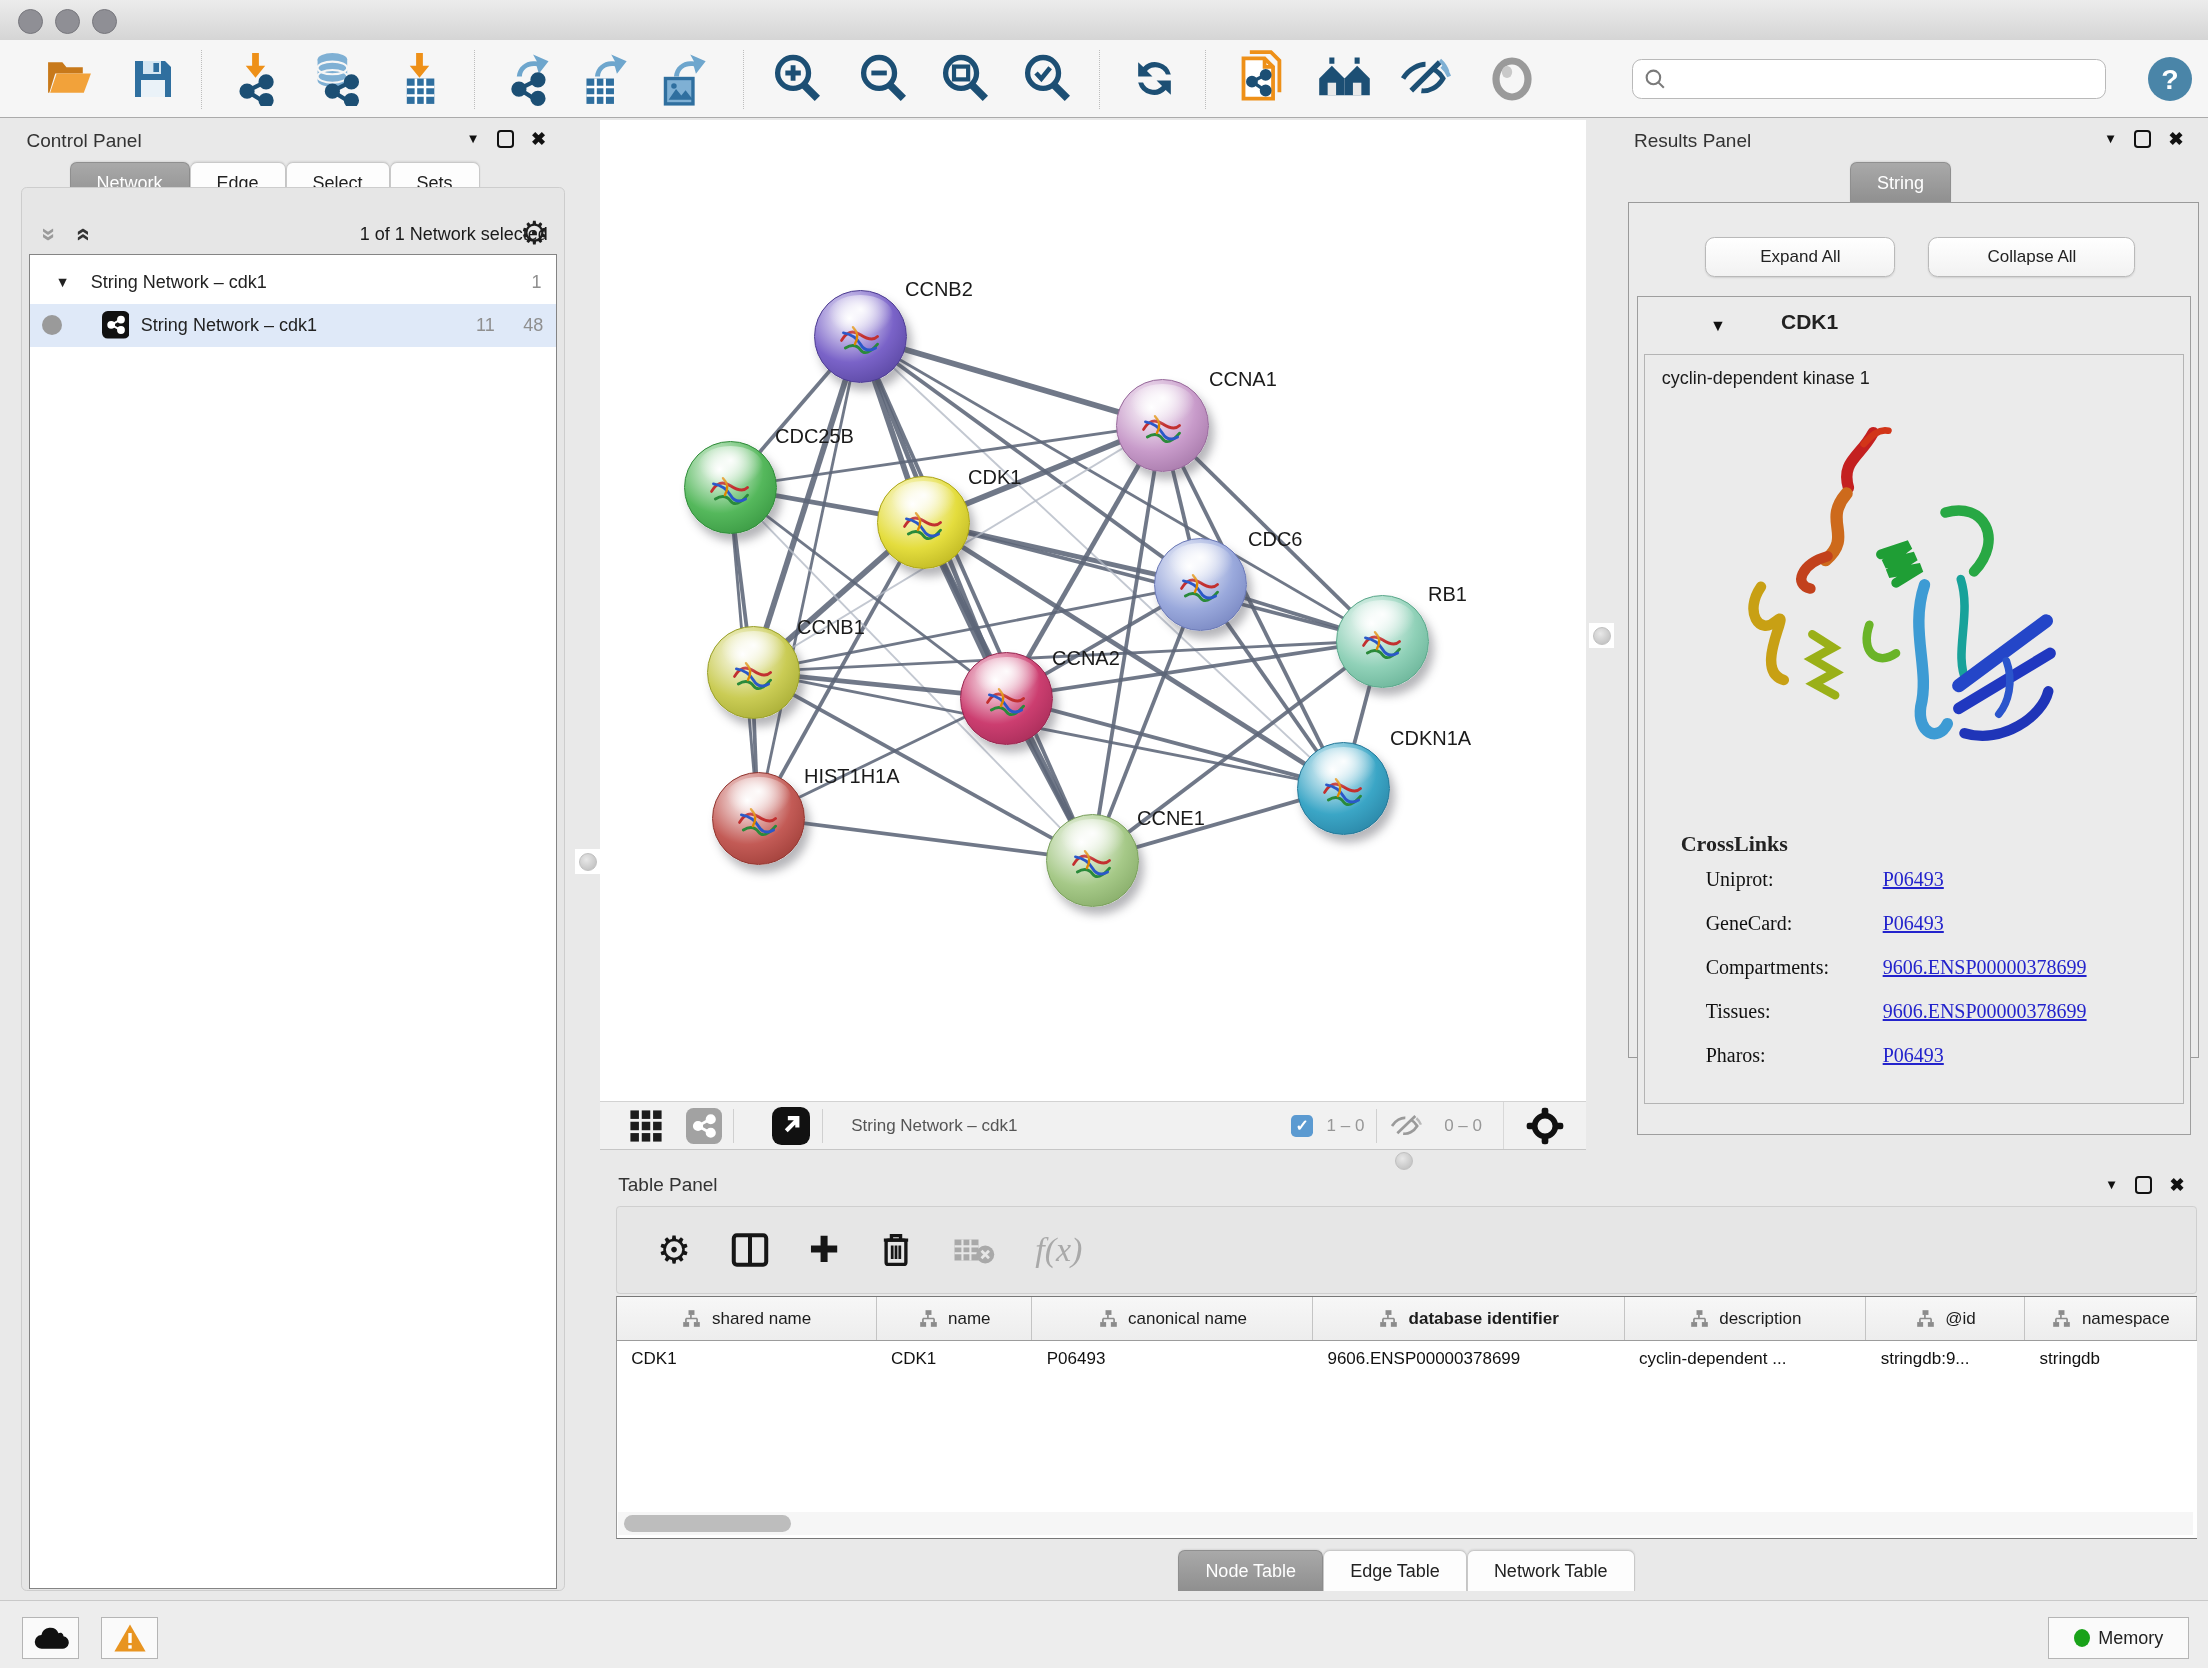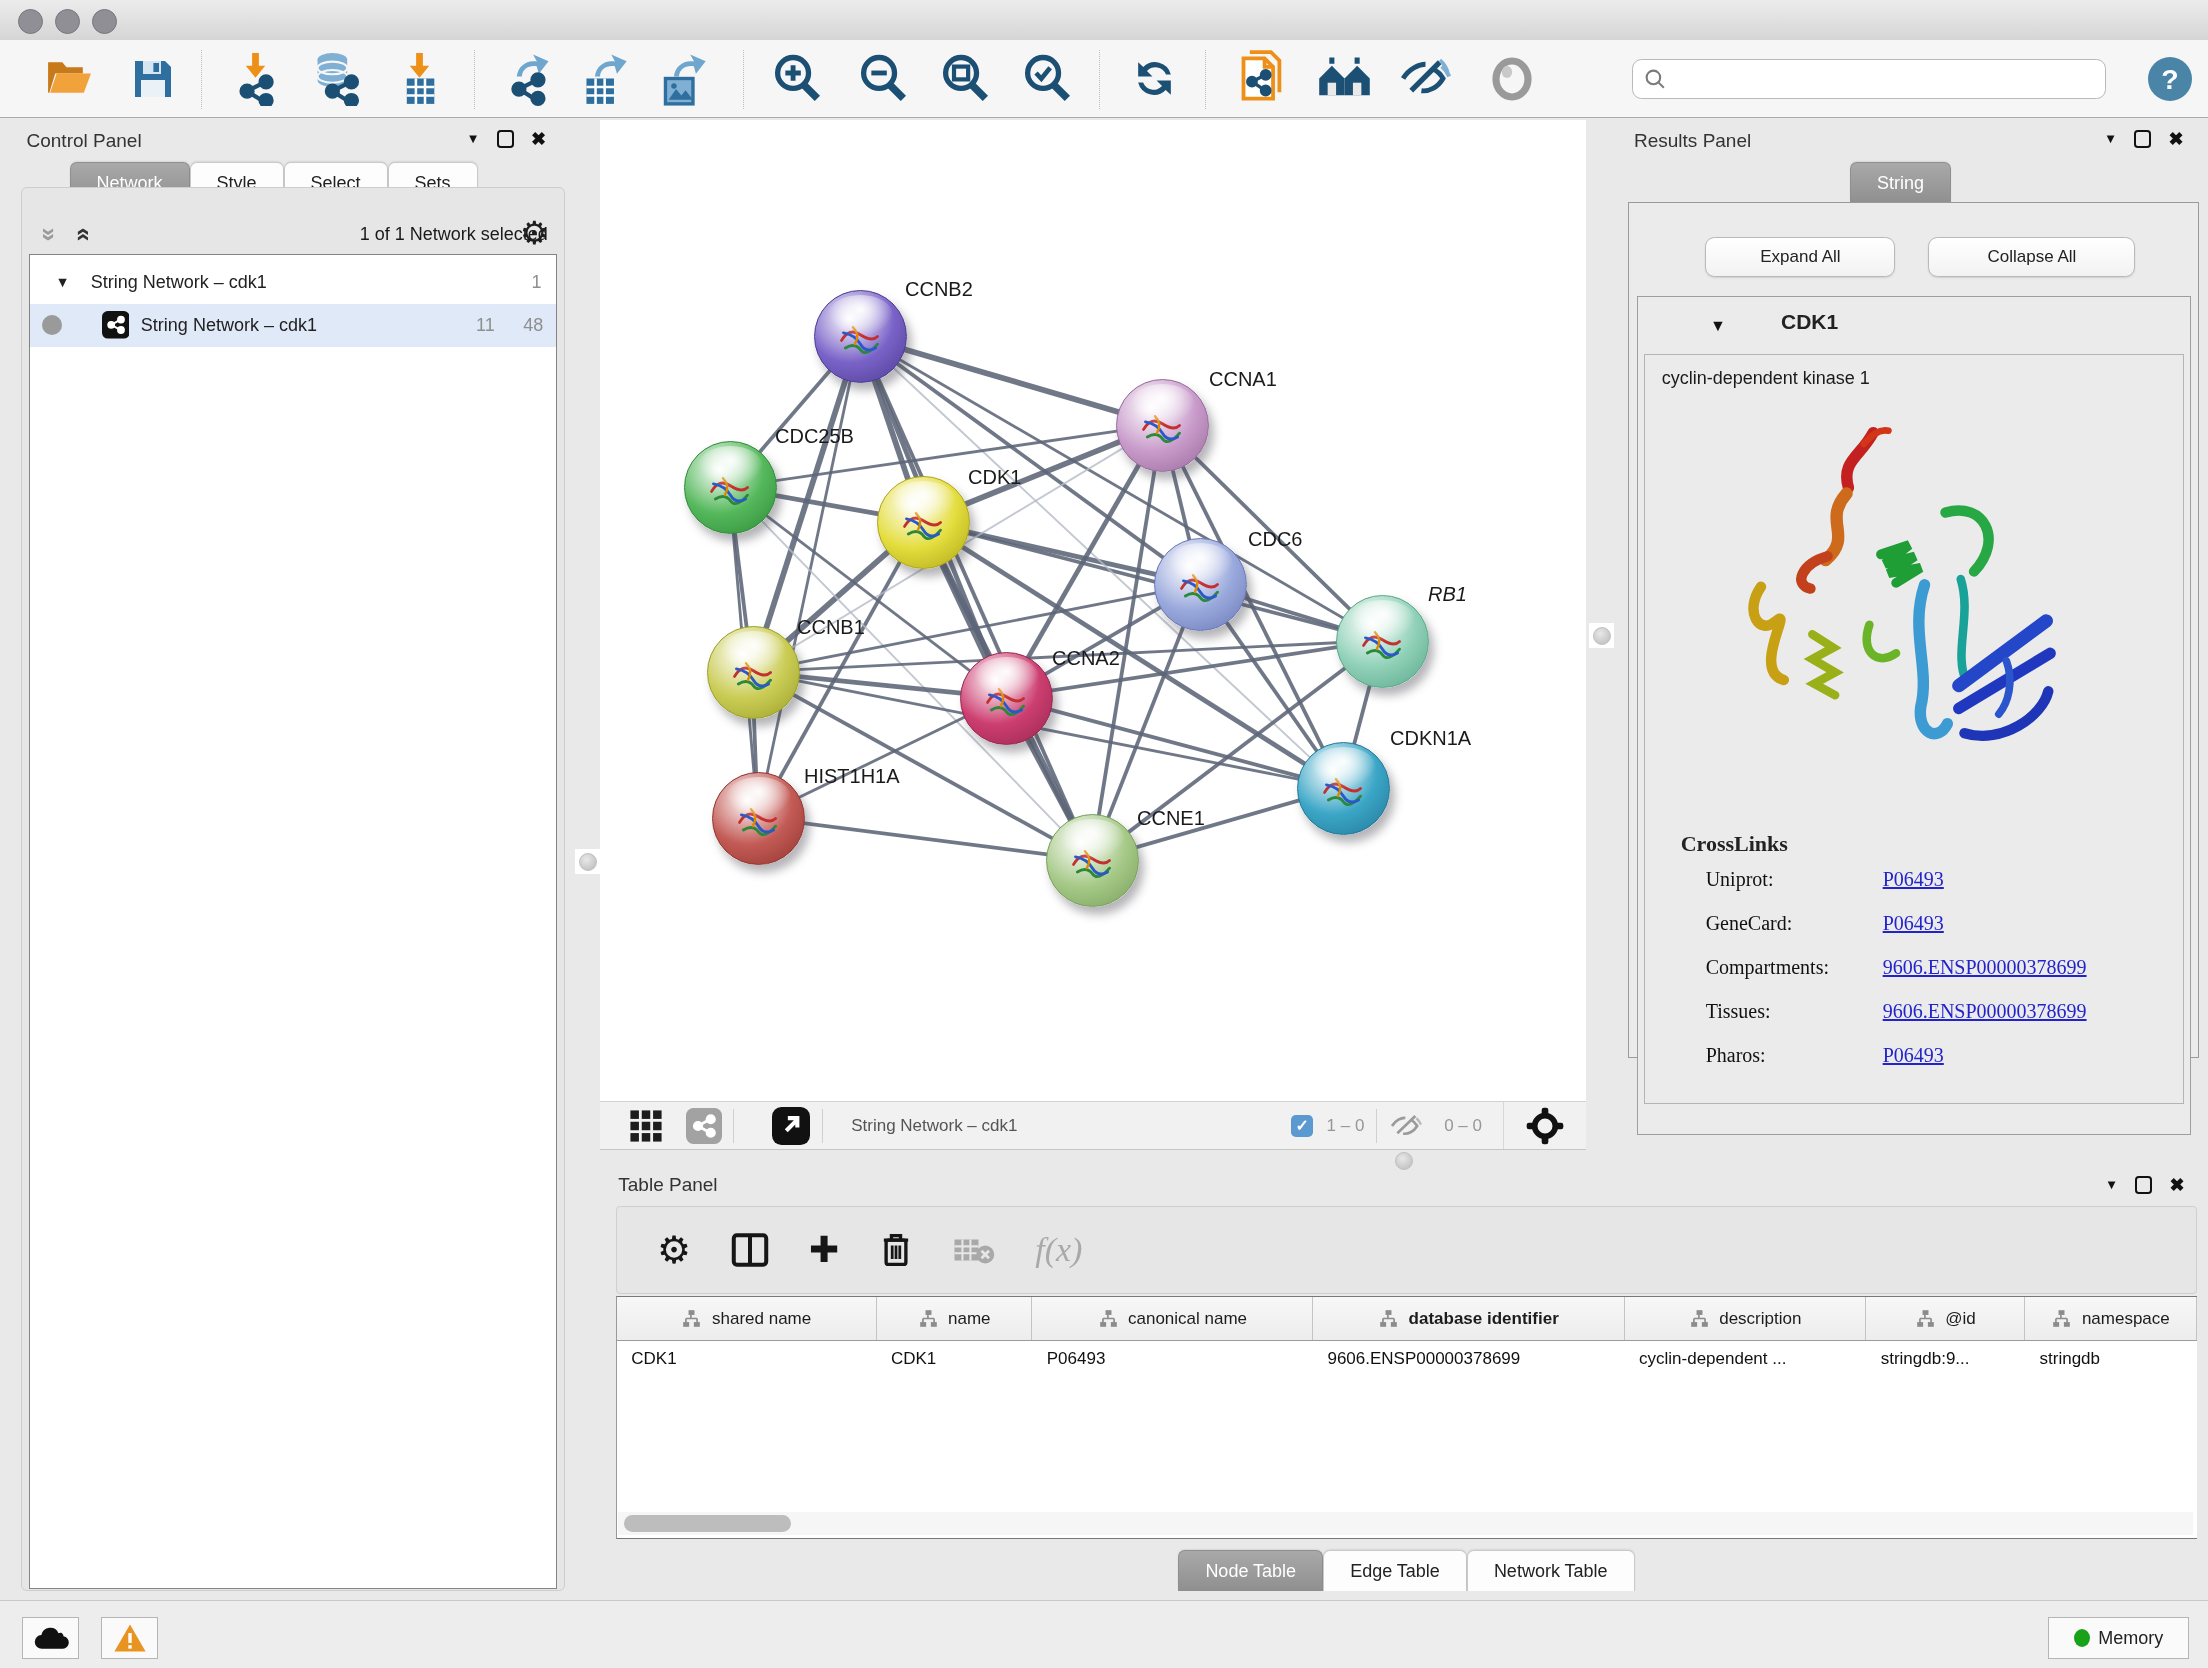--- a/index.html
+++ b/index.html
@@ -302,21 +302,21 @@
 
 <div class="abs cpanel">
   <div class="abs ptitle" style="left:17px;top:9.5px">Control Panel</div>
   <div class="abs pbtns" style="left:457px;top:9.5px">
     <span class="tri">▼</span>
     <span class="floatbox"></span>
     <span class="xicon">✖</span>
   </div>
   <div class="abs" id="cp-tabs" style="left:60px;top:42px;display:flex">
       <div class="tab sel">Network</div>
-      <div class="tab">Style</div>
+      <div class="tab">Edge</div>
       <div class="tab">Select</div>
       <div class="tab">Sets</div>
     </div>
   <div class="abs graybox">
     <div class="abs" style="left:21px;top:34px"><span class="chev dim">»</span></div>
     <div class="abs" style="left:53px;top:34px"><span class="chev up">»</span></div>
     <div class="abs" style="left:0;top:36px;width:526px;text-align:right;font-size:18px;color:#1a1a1a">1 of 1 Network selected</div>
     <div class="abs" style="left:498px;top:28.5px;font-size:32px;color:#1e1e1e;line-height:1">⚙</div>
     <div class="abs listbox">
       <div class="treerow" style="margin-top:5.7px">
@@ -465,21 +465,21 @@
         <svg width="57" height="53" viewBox="0 0 60 56" style="position:absolute;left:17px;top:21px">
           <g fill="none" stroke-linecap="round">
             <path d="M10 30q8-14 20-6t18 2" stroke="#c23030" stroke-width="3"></path>
             <path d="M14 38q10-6 16 2t18-6" stroke="#2a8a3a" stroke-width="3"></path>
             <path d="M12 22q12 2 18 12t16 4" stroke="#2a58c8" stroke-width="3"></path>
             <path d="M22 16q8 8 2 18" stroke="#dd8800" stroke-width="2.4"></path>
           </g>
         </svg>
         <div class="shine"></div>
       </div>
-      <div class="nlabel" style="left: 828px; top: 463px; font-style: italic;">RB1</div>
+      <div class="nlabel" style="left: 828px; top: 463px;">RB1</div>
       <div class="node" style="left: 107px; top: 506px; background: radial-gradient(circle at 38% 30%, rgb(255, 255, 255) 0%, rgb(202, 204, 85) 52%, rgb(152, 158, 38) 100%); border: 1px solid rgb(152, 158, 38);">
         <svg width="57" height="53" viewBox="0 0 60 56" style="position:absolute;left:17px;top:21px">
           <g fill="none" stroke-linecap="round">
             <path d="M10 30q8-14 20-6t18 2" stroke="#c23030" stroke-width="3"></path>
             <path d="M14 38q10-6 16 2t18-6" stroke="#2a8a3a" stroke-width="3"></path>
             <path d="M12 22q12 2 18 12t16 4" stroke="#2a58c8" stroke-width="3"></path>
             <path d="M22 16q8 8 2 18" stroke="#dd8800" stroke-width="2.4"></path>
           </g>
         </svg>
         <div class="shine"></div>

